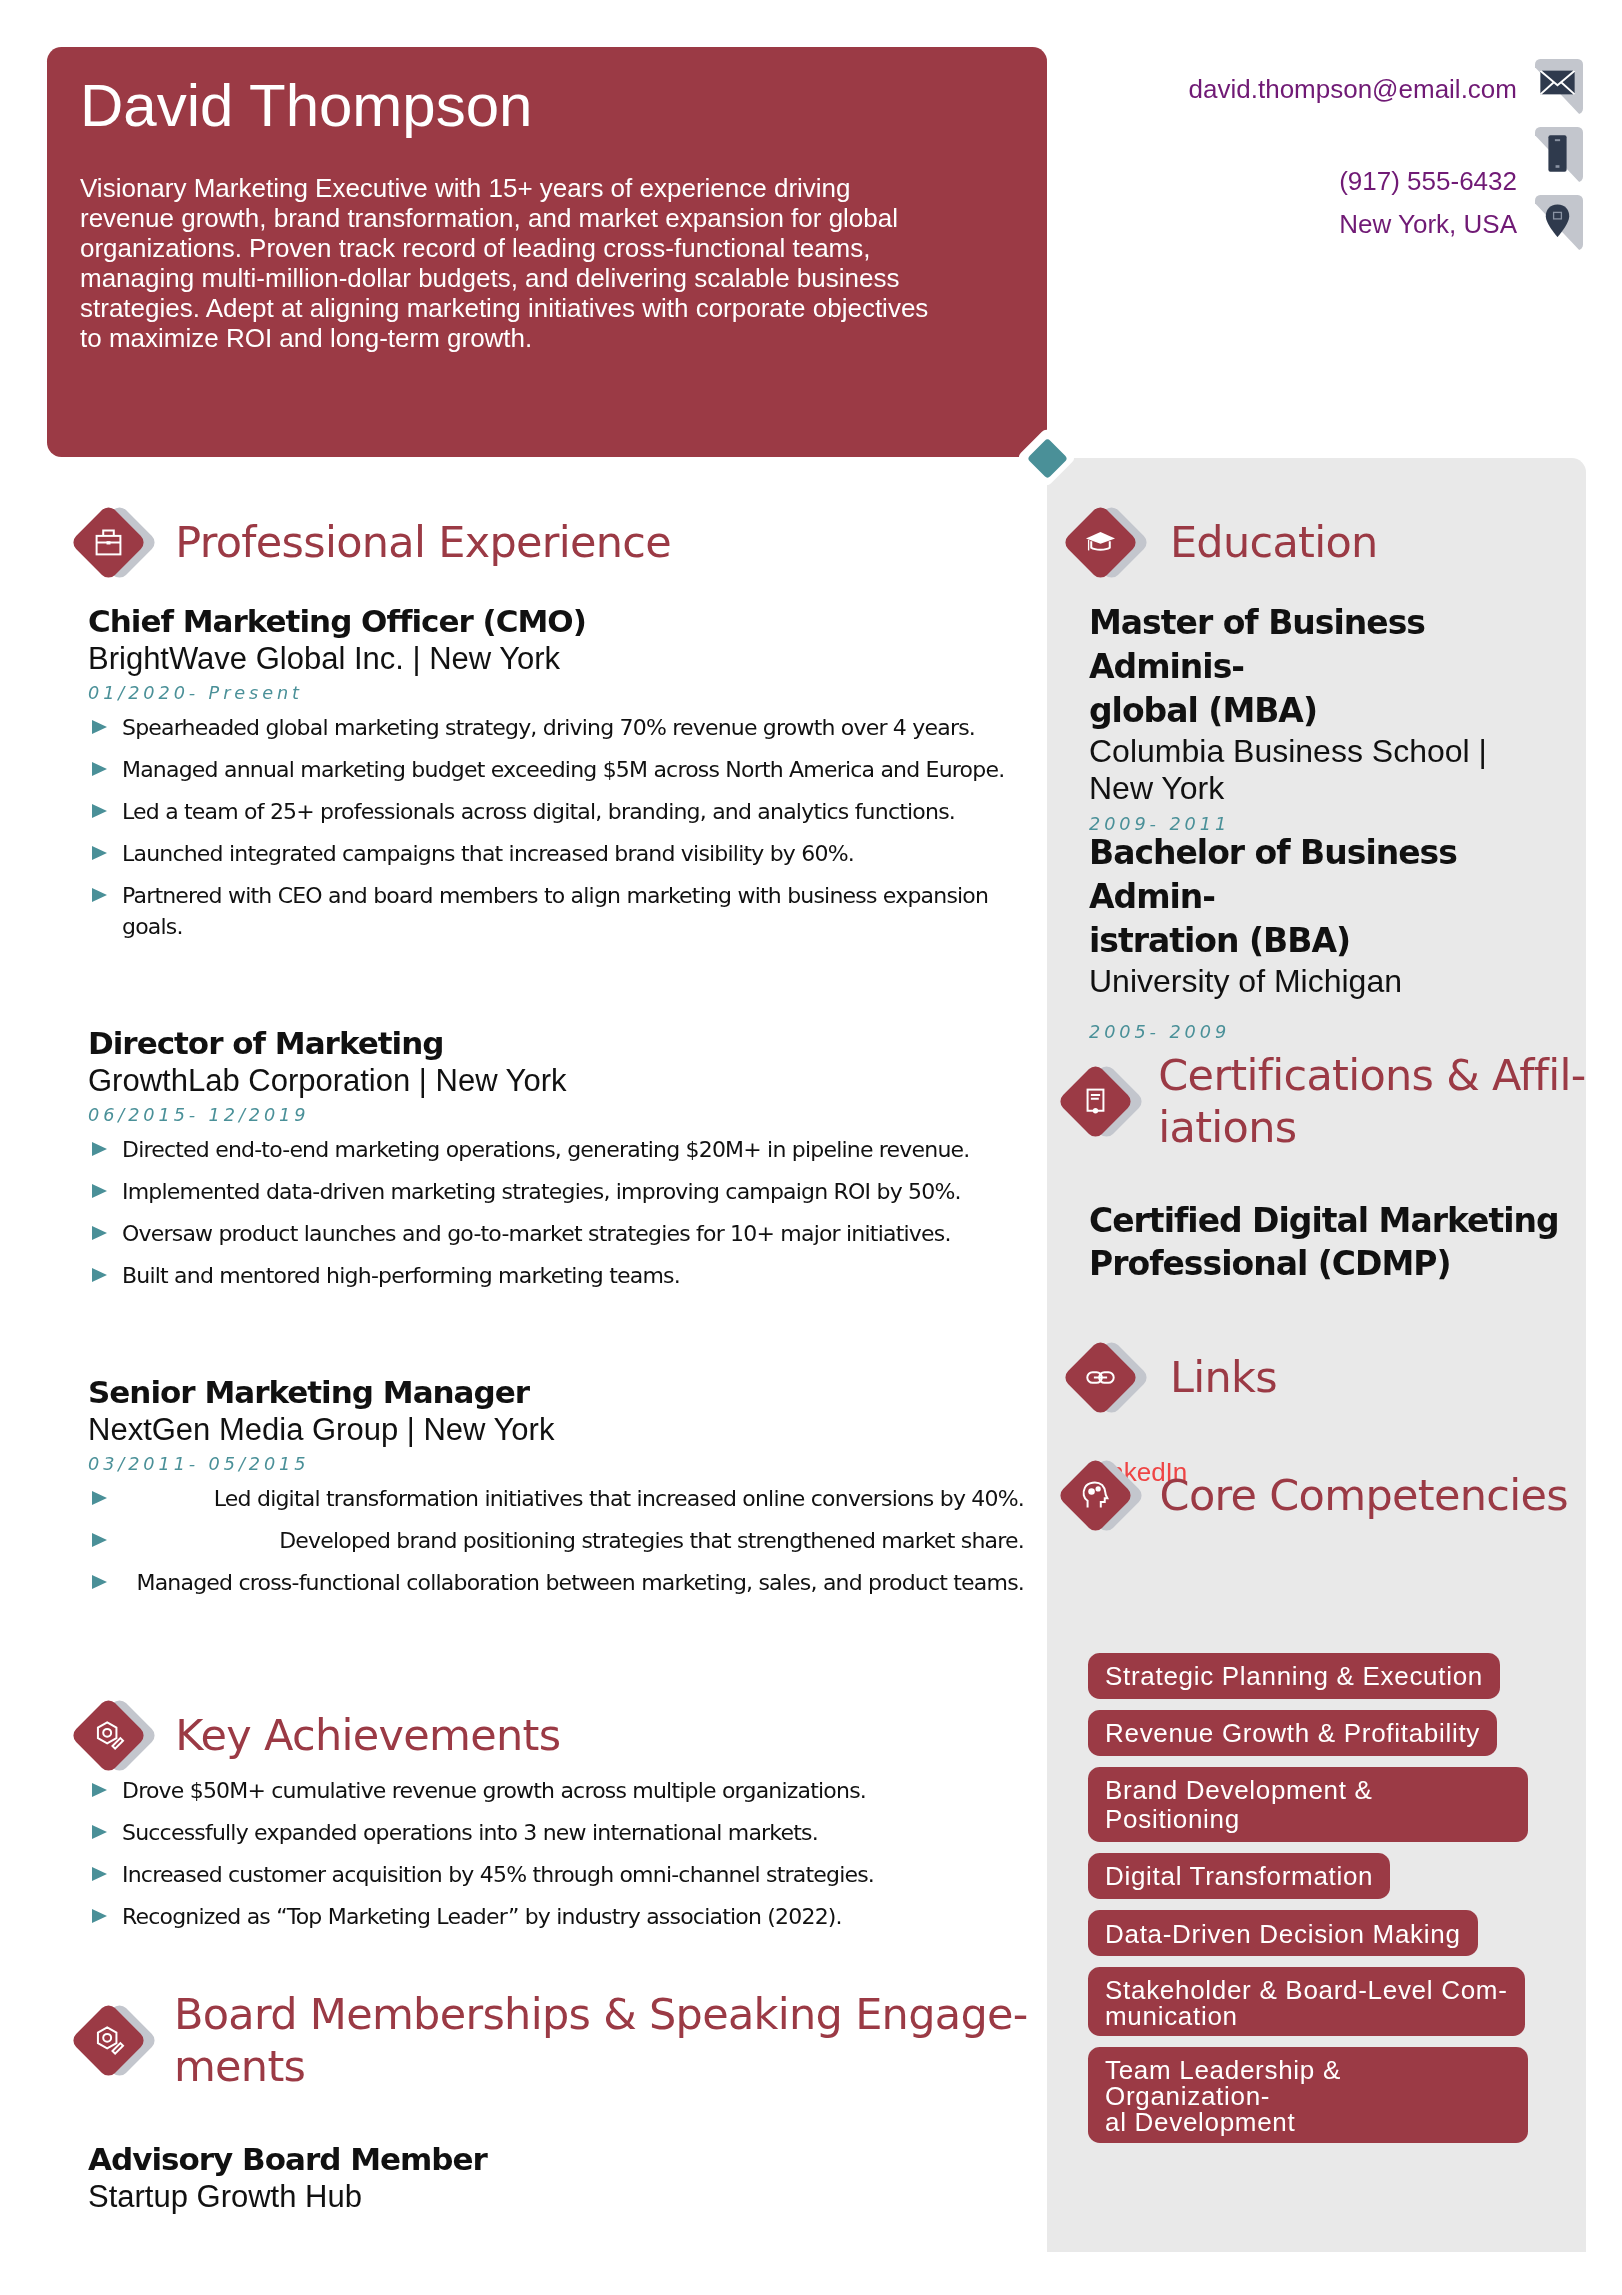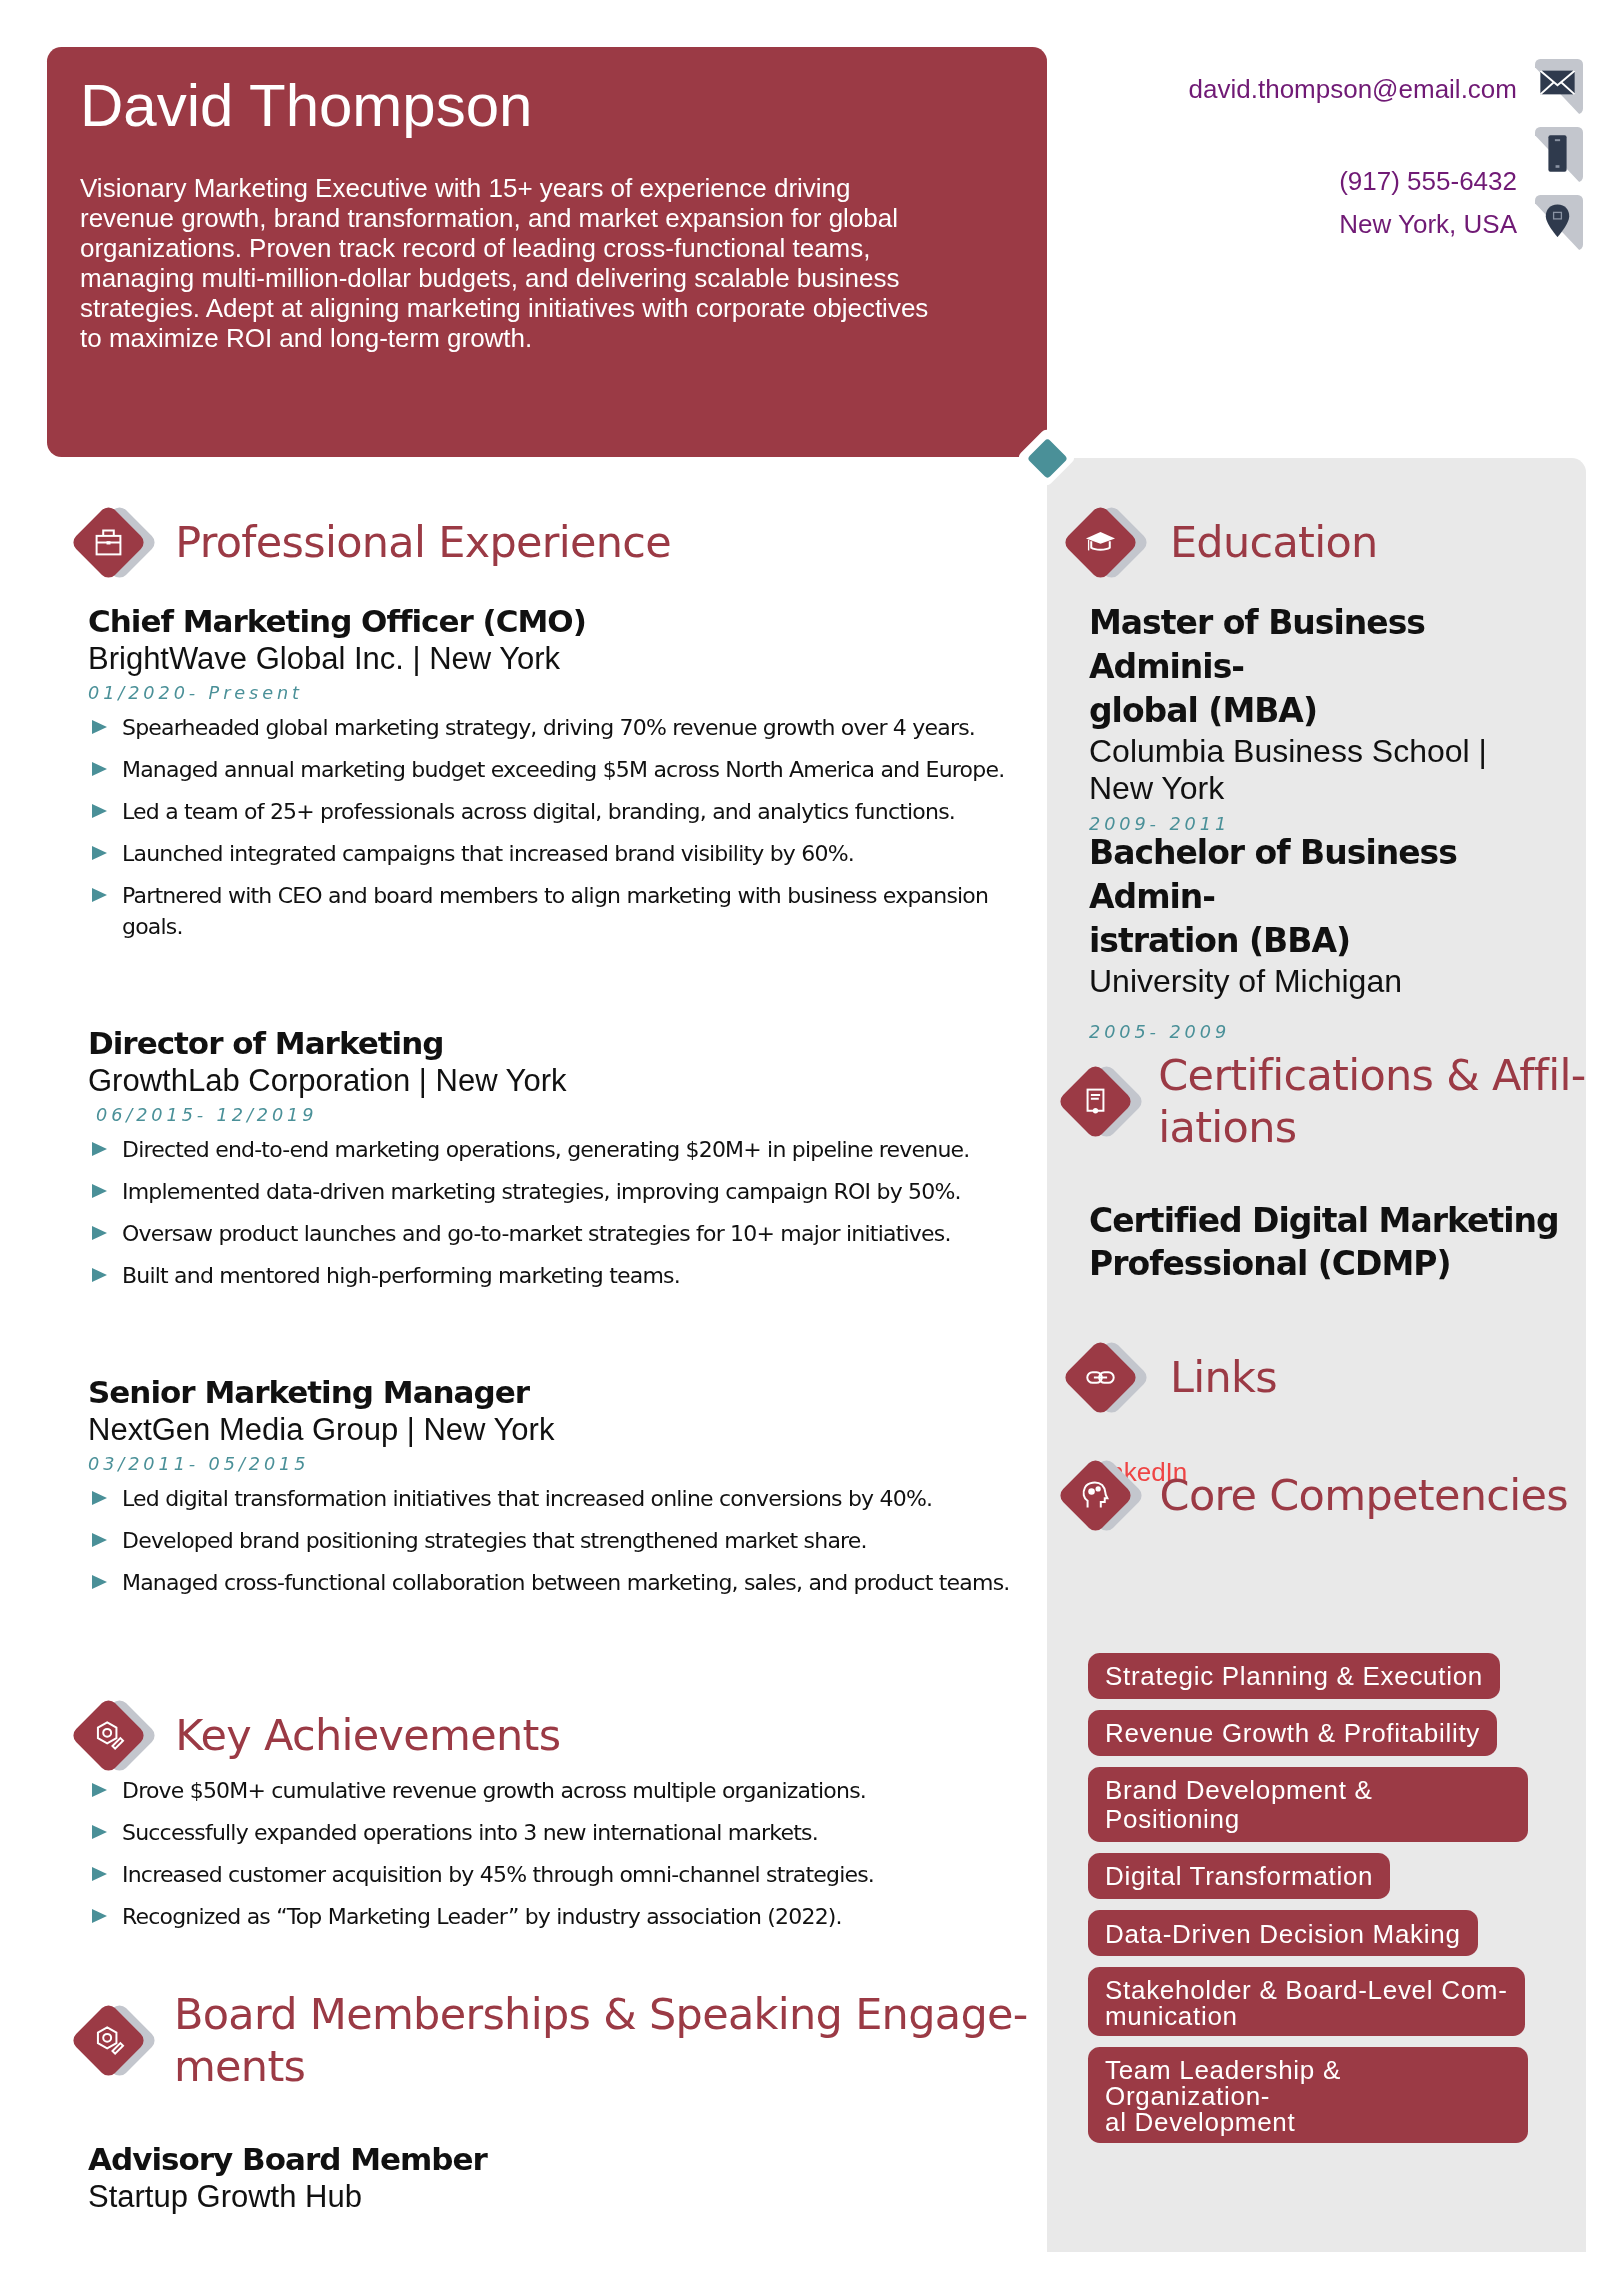--- a/index.html
+++ b/index.html
@@ -102,34 +102,34 @@
     <li><span class="tri"></span><span>Managed annual marketing budget exceeding $5M across North America and Europe.</span></li>
     <li><span class="tri"></span><span>Led a team of 25+ professionals across digital, branding, and analytics functions.</span></li>
     <li><span class="tri"></span><span>Launched integrated campaigns that increased brand visibility by 60%.</span></li>
     <li><span class="tri"></span><span>Partnered with CEO and board members to align marketing with business expansion goals.</span></li>
   </ul>
 </div>
 
 <div class="abs" style="left:88px; top:1025px; width:936px;">
   <div class="job-title">Director of Marketing</div>
   <div class="company">GrowthLab Corporation |  New York</div>
-  <div class="date" style="margin-top:5.2px;margin-left:8px;">06/2015- 12/2019</div>
+  <div class="date" style="margin-top:5.2px;">06/2015- 12/2019</div>
   <ul class="bullets" style="margin-top:7.9px;">
     <li><span class="tri"></span><span>Directed end-to-end marketing operations, generating $20M+ in pipeline revenue.</span></li>
     <li><span class="tri"></span><span>Implemented data-driven marketing strategies, improving campaign ROI by 50%.</span></li>
     <li><span class="tri"></span><span>Oversaw product launches and go-to-market strategies for 10+ major initiatives.</span></li>
     <li><span class="tri"></span><span>Built and mentored high-performing marketing teams.</span></li>
   </ul>
 </div>
 
 <div class="abs" style="left:88px; top:1374px; width:936px;">
   <div class="job-title">Senior Marketing Manager</div>
   <div class="company">NextGen Media Group |  New York</div>
   <div class="date" style="margin-top:5.2px;">03/2011- 05/2015</div>
-  <ul class="bullets" style="margin-top:7.9px;">
+  <ul class="bullets" style="margin-top:7.9px;text-align:right;">
     <li><span class="tri"></span><span>Led digital transformation initiatives that increased online conversions by 40%.</span></li>
     <li><span class="tri"></span><span>Developed brand positioning strategies that strengthened market share.</span></li>
     <li><span class="tri"></span><span>Managed cross-functional collaboration between marketing, sales, and product teams.</span></li>
   </ul>
 </div>
 
 <div class="abs sec" style="left:72px; top:1696px;">
   <div class="badge">
     <div class="shadow"></div>
       <div class="dia"></div>

